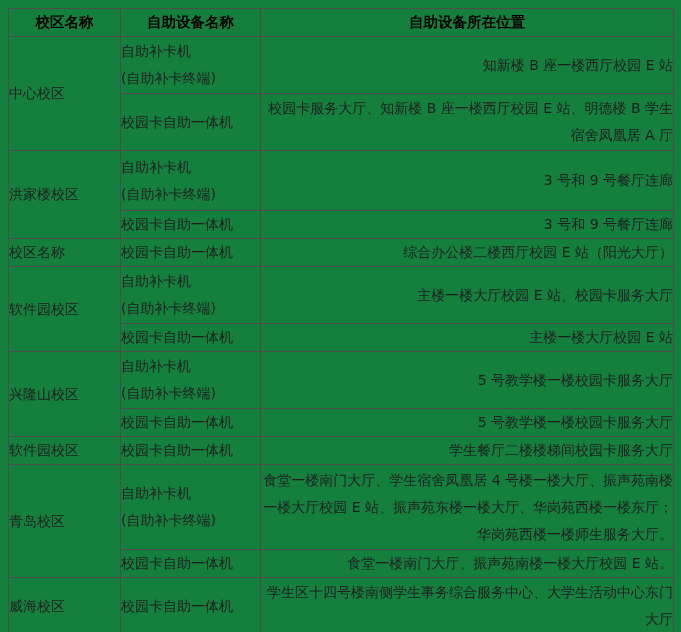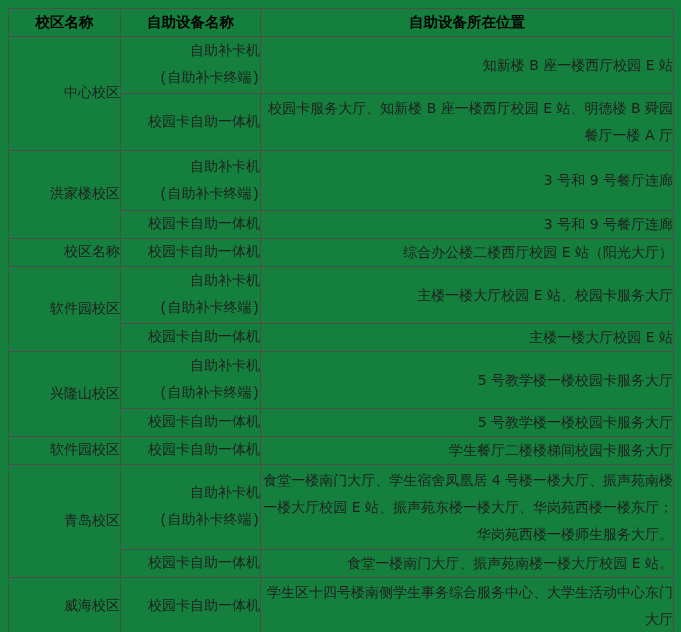--- a/index.html
+++ b/index.html
@@ -31,22 +31,21 @@
     overflow: hidden;
   }
   table.device-table th {
     font-weight: bold;
     color: #000000;
     text-align: center;
     height: 25px;
     font-size: 14.5px;
   }
   td.campus-cell, td.device-cell {
-    text-align: right;
-    font-family: Liberation Mono, monospace;
+    text-align: left;
   }
   td.location-cell {
     text-align: right;
     padding: 1px 6px 1px 9px;
   }
   tr.row-1l { height: 26px; }
   tr.row-2l { height: 57px; }
   tr.row-2l-tall { height: 60px; }
   tr.row-3l { height: 85px; }
   .dev-line { display: block; }
@@ -75,21 +74,21 @@
         <td class="device-cell">
           <span class="dev-line">自助补卡机</span>
           <span class="dev-line">(自助补卡终端)</span>
         </td>
         <td class="location-cell">知新楼 B 座一楼西厅校园 E 站</td>
       </tr>
       <tr class="row-2l">
         <td class="device-cell">
           <span class="dev-line">校园卡自助一体机</span>
         </td>
-        <td class="location-cell">校园卡服务大厅、知新楼 B 座一楼西厅校园 E 站、明德楼 B 舜园餐厅一楼 A 厅</td>
+        <td class="location-cell">校园卡服务大厅、知新楼 B 座一楼西厅校园 E 站、明德楼 B 学生宿舍凤凰居 A 厅</td>
       </tr>
 
       <tr class="row-2l-tall">
         <td class="campus-cell" rowspan="2">洪家楼校区</td>
         <td class="device-cell">
           <span class="dev-line">自助补卡机</span>
           <span class="dev-line">(自助补卡终端)</span>
         </td>
         <td class="location-cell">3 号和 9 号餐厅连廊</td>
       </tr>

